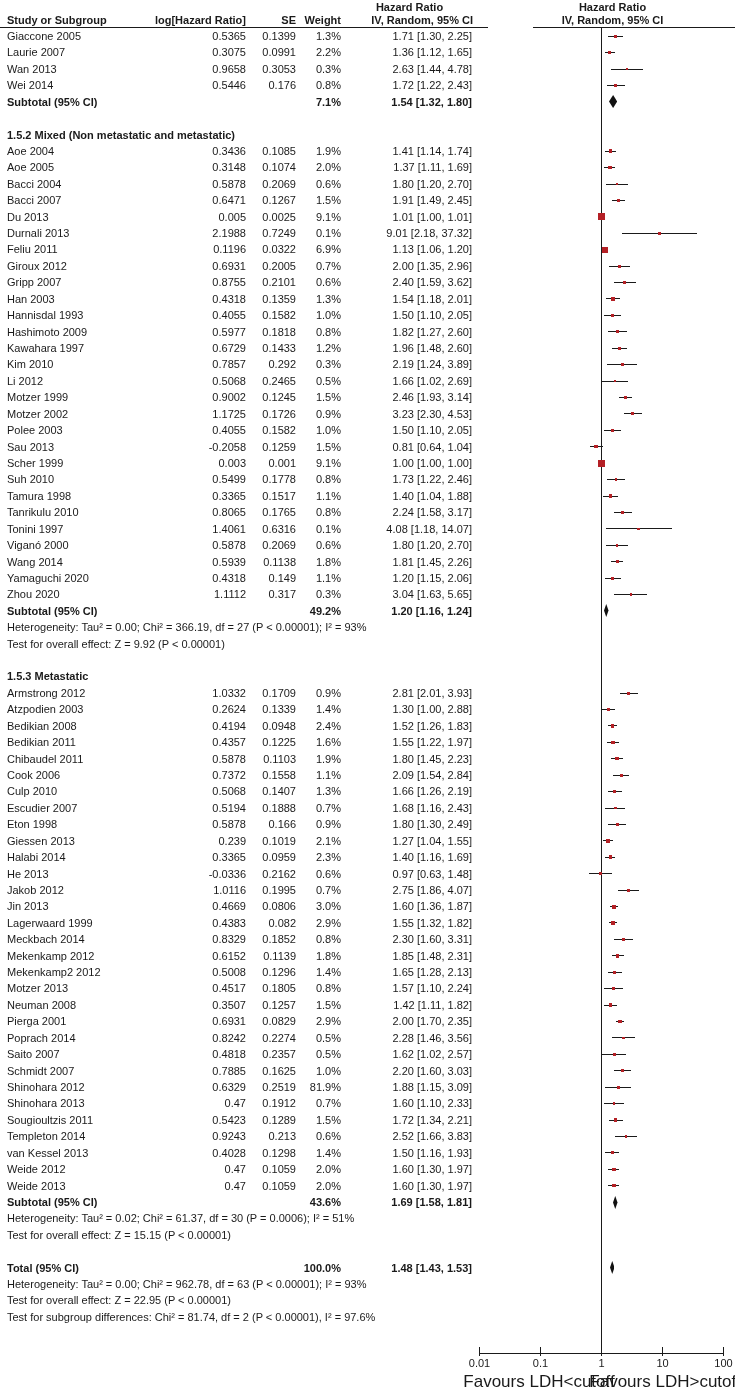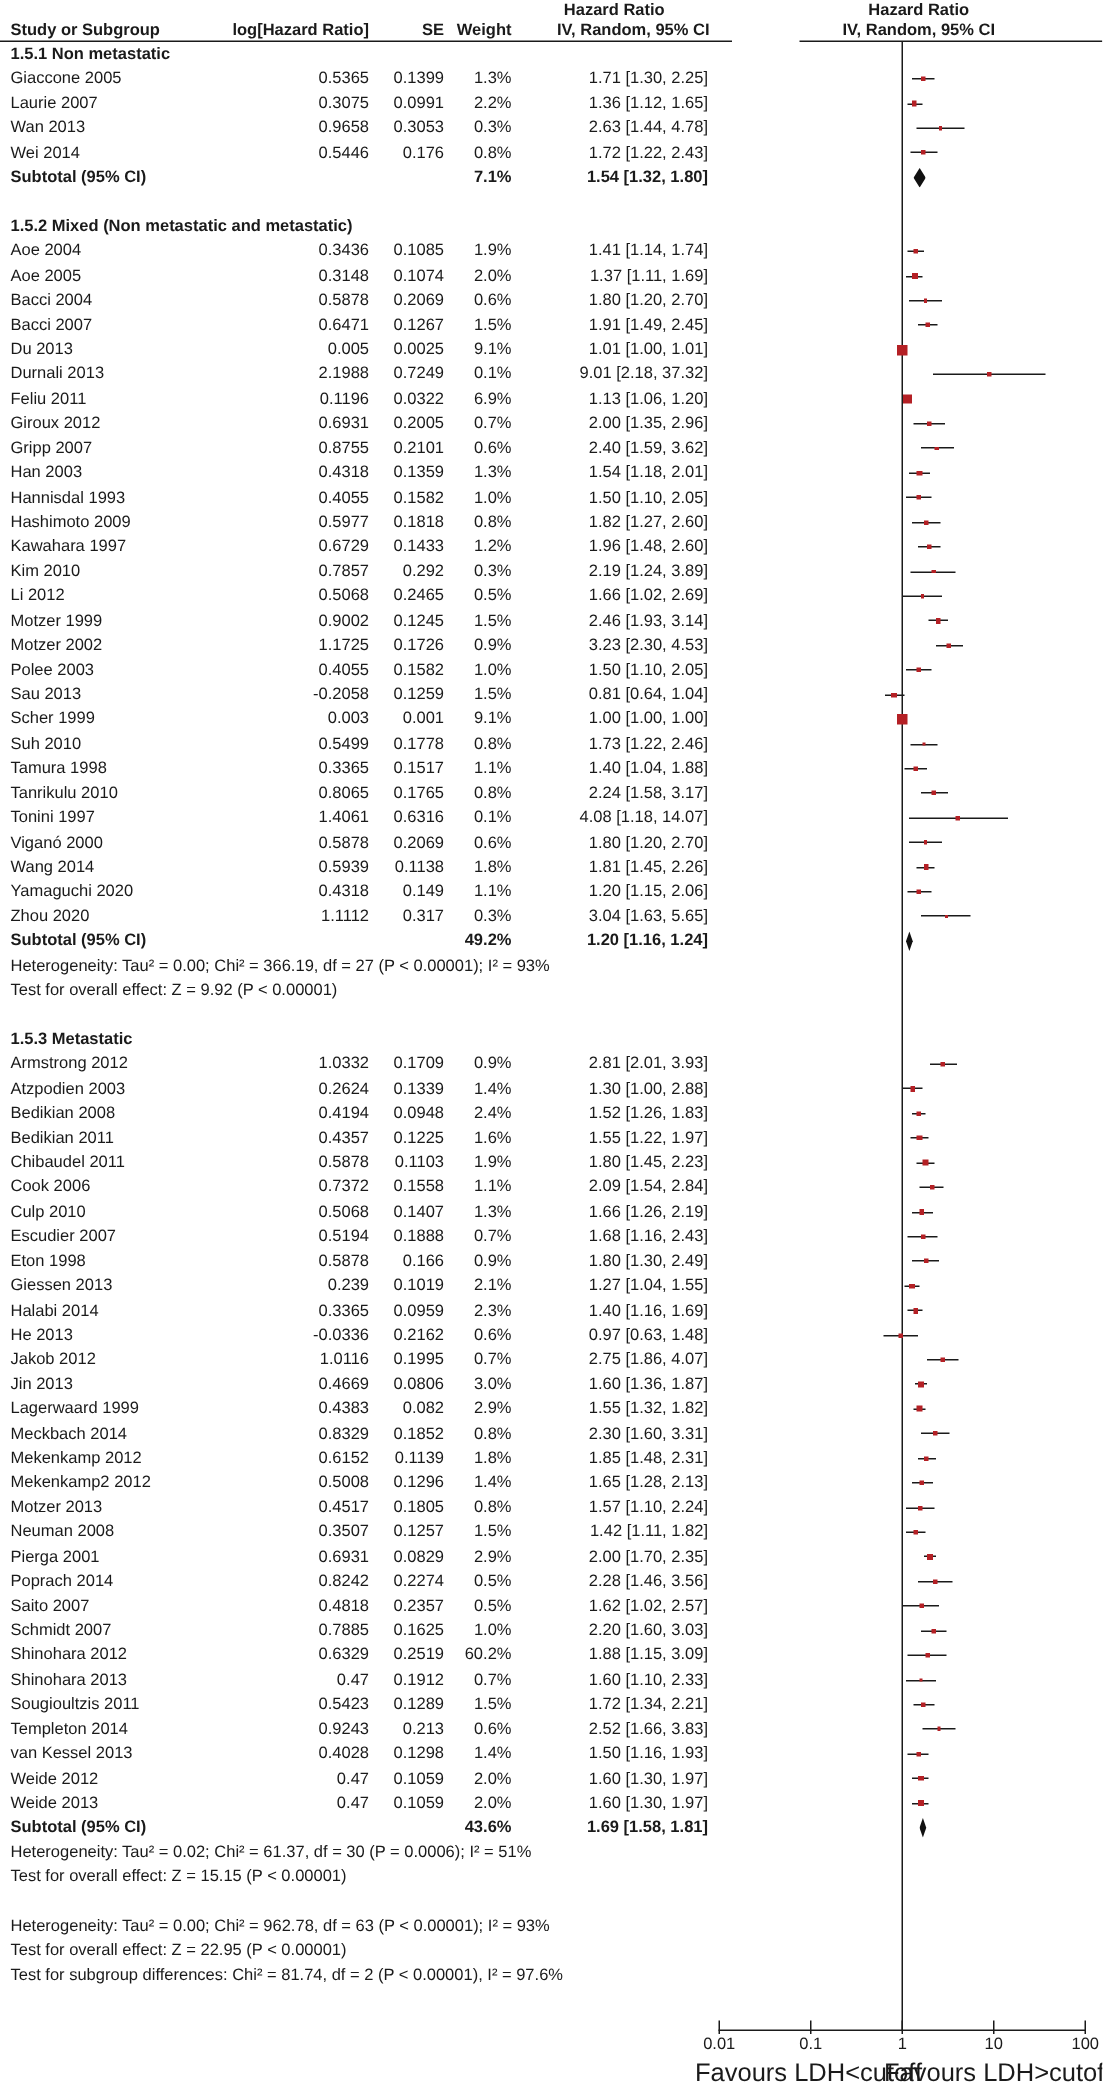--- a/index.html
+++ b/index.html
@@ -53,23 +53,20 @@
   <div class="hdr b h-wt">Weight</div>
   <div class="hdr b h-ci-l">IV, Random, 95% CI</div>
   <div class="hdr b h-ci-r">IV, Random, 95% CI</div>
 
   <div class="rule rule-l"></div>
   <div class="rule rule-r"></div>
 
   <div class="vline"></div>
 
   <div id="rows">
-      <div class="row section">
-        <span class="c full b">1.5.1 Non metastatic</span>
-      </div>
       <div class="row study">
         <span class="c study">Giaccone 2005</span>
         <span class="c loghr">0.5365</span>
         <span class="c se">0.1399</span>
         <span class="c wt">1.3%</span>
         <span class="c cit">1.71 [1.30, 2.25]</span>
         <span class="c plot">
           <i class="cil" style="left: 130.451px; width: 14.5326px;"></i>
           <i class="mk" style="left: 136.138px; width: 3.15px; height: 3.15px; top: calc(50% - 1.575px);"></i>
         </span>
@@ -714,21 +711,21 @@
         <span class="c cit">2.20 [1.60, 3.03]</span>
         <span class="c plot">
           <i class="cil" style="left: 135.951px; width: 16.9167px;"></i>
           <i class="mk" style="left: 142.888px; width: 3px; height: 3px; top: calc(50% - 1.5px);"></i>
         </span>
       </div>
       <div class="row study">
         <span class="c study">Shinohara 2012</span>
         <span class="c loghr">0.6329</span>
         <span class="c se">0.2519</span>
-        <span class="c wt">60.2%</span>
+        <span class="c wt">81.9%</span>
         <span class="c cit">1.88 [1.15, 3.09]</span>
         <span class="c plot">
           <i class="cil" style="left: 127.203px; width: 26.1849px;"></i>
           <i class="mk" style="left: 138.874px; width: 2.7px; height: 2.7px; top: calc(50% - 1.35px);"></i>
         </span>
       </div>
       <div class="row study">
         <span class="c study">Shinohara 2013</span>
         <span class="c loghr">0.47</span>
         <span class="c se">0.1912</span>
@@ -806,20 +803,32 @@
           </svg>
         </span>
       </div>
       <div class="row tline">
         <span class="c full">Heterogeneity: Tau² = 0.02; Chi² = 61.37, df = 30 (P = 0.0006); I² = 51%</span>
       </div>
       <div class="row tline">
         <span class="c full">Test for overall effect: Z = 15.15 (P &lt; 0.00001)</span>
       </div>
       <div class="row blankrow"></div>
+      <div class="row subtotal">
+        <span class="c study b">Total (95% CI)</span>
+        <span class="c loghr b"></span>
+        <span class="c se b"></span>
+        <span class="c wt b">100.0%</span>
+        <span class="c cit b">1.48 [1.43, 1.53]</span>
+        <span class="c plot">
+          <svg width="4.5" height="13" style="position: absolute; left: 131.621px; top: calc(50% - 6.5px);">
+            <polygon points="0,6.5 2.25,0 4.5,6.5 2.25,13" fill="#111111"></polygon>
+          </svg>
+        </span>
+      </div>
       <div class="row tline">
         <span class="c full">Heterogeneity: Tau² = 0.00; Chi² = 962.78, df = 63 (P &lt; 0.00001); I² = 93%</span>
       </div>
       <div class="row tline">
         <span class="c full">Test for overall effect: Z = 22.95 (P &lt; 0.00001)</span>
       </div>
       <div class="row tline">
         <span class="c full">Test for subgroup differences: Chi² = 81.74, df = 2 (P &lt; 0.00001), I² = 97.6%</span>
       </div>
     </div>

